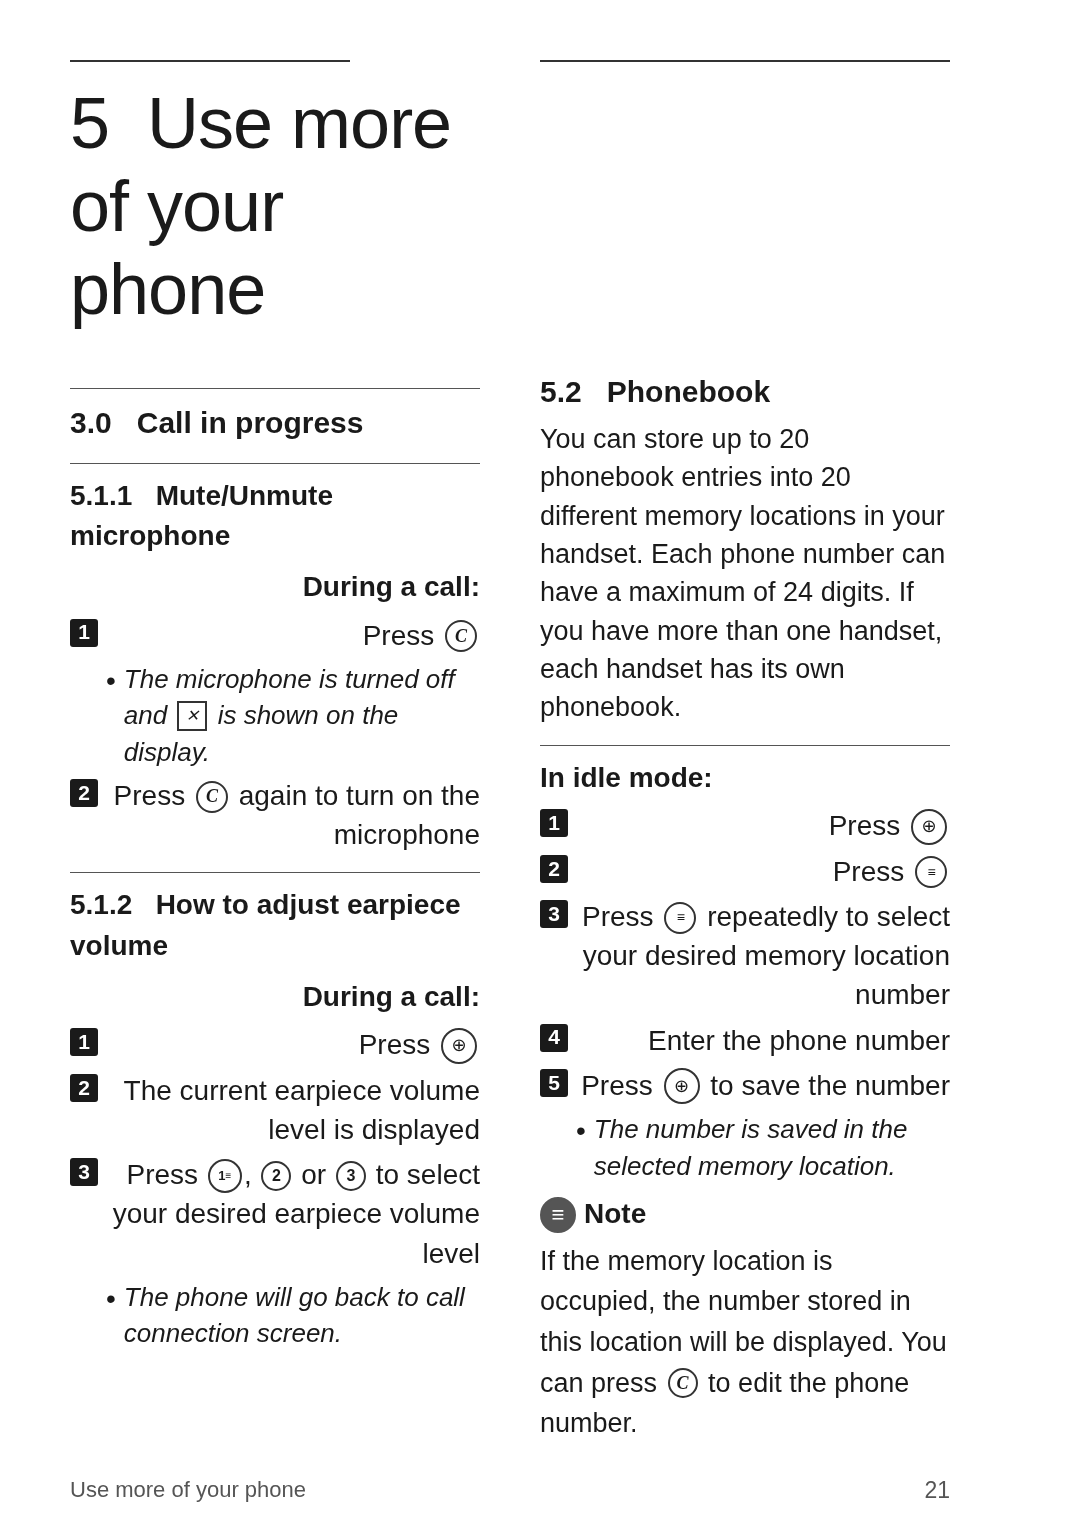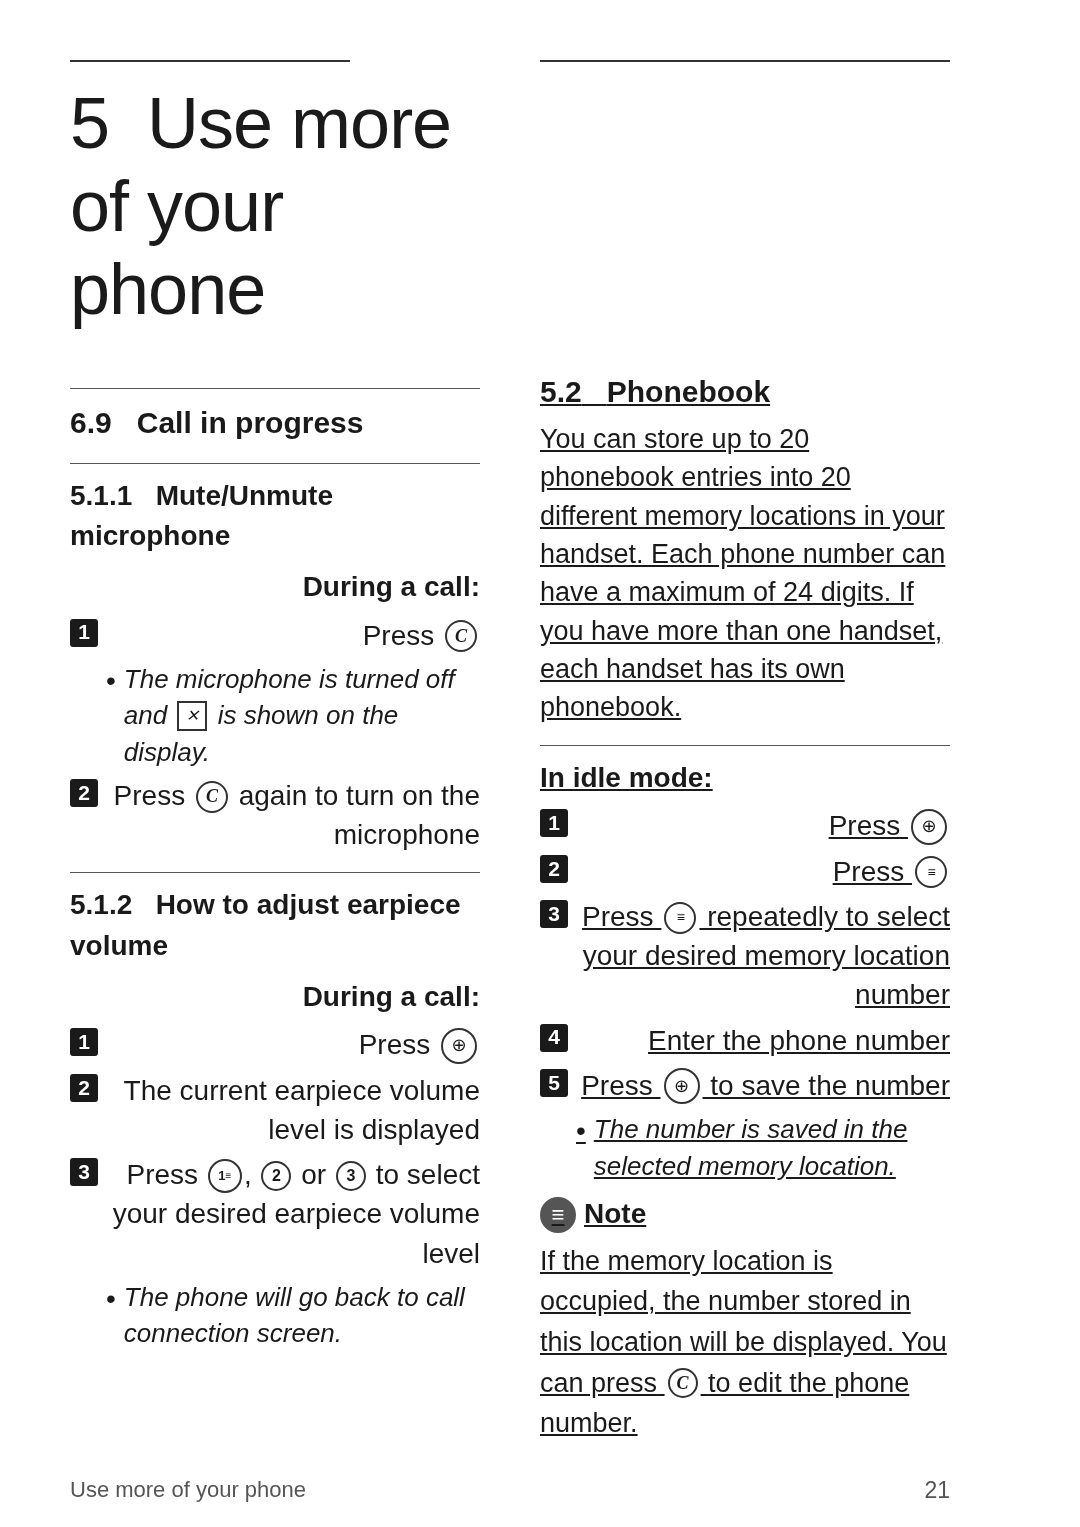--- a/index.html
+++ b/index.html
@@ -46,21 +46,20 @@
     }
 
     .col-left {
       flex: 1;
       min-width: 0;
     }
 
     .col-right {
       flex: 1;
       min-width: 0;
-      text-decoration: underline;
     }
 
     .section-divider {
       border: none;
       border-top: 1.5px solid #555;
       margin: 18px 0 12px 0;
     }
 
     .section-heading {
       font-size: 30px;
@@ -321,21 +320,21 @@
       <hr class="right-top-rule" style="margin-top:0; margin-bottom:10px;">
     </div>
   </div>
 
   <div class="two-col">
 
     <div class="col-left">
 
       <hr class="section-divider">
       <div class="section-heading">
-        <span>6.9</span>&nbsp;&nbsp;&nbsp;<span>Call in progress</span>
+        <span>3.0</span>&nbsp;&nbsp;&nbsp;<span>Call in progress</span>
       </div>
       <hr class="section-divider">
 
       <div class="subsection-heading">
         <span>5.1.1</span>&nbsp;&nbsp;&nbsp;<span>Mute/Unmute microphone</span>
       </div>
 
       <div class="during-label">During a call:</div>
 
       <ul class="step-list">

